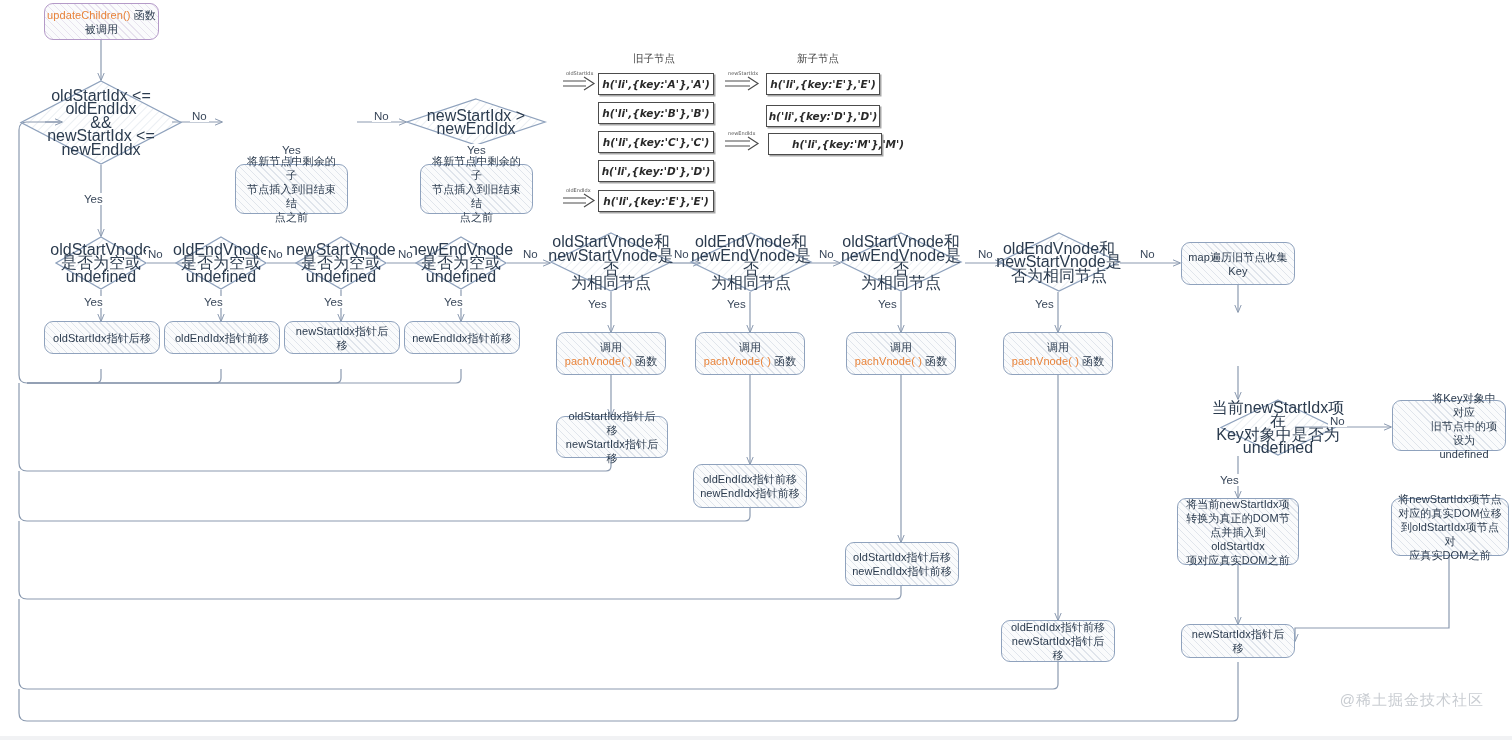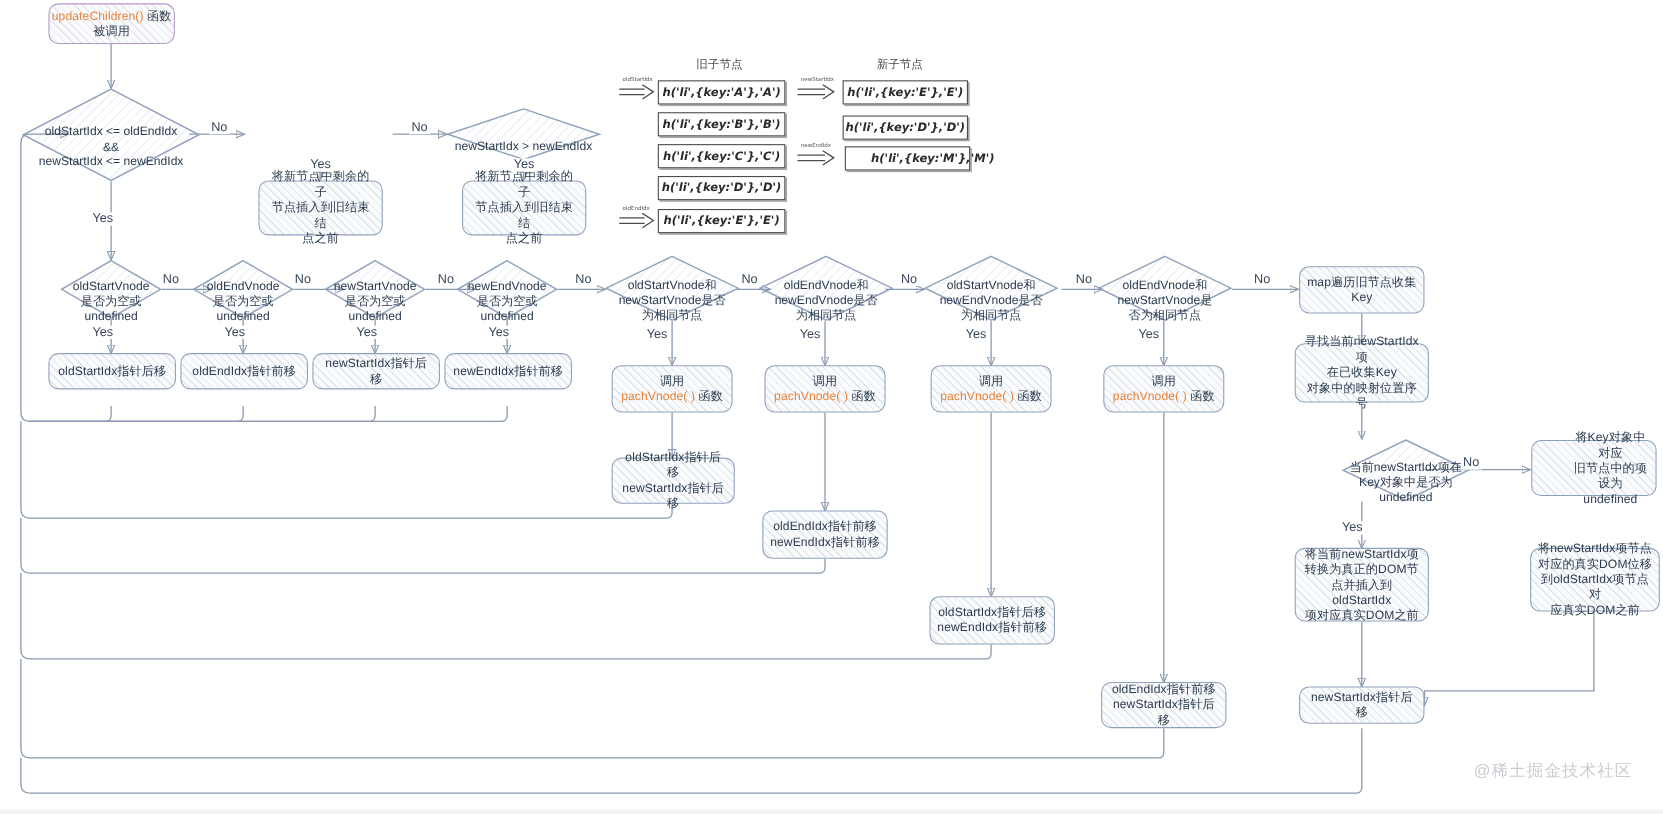--- a/index.html
+++ b/index.html
@@ -31,23 +31,23 @@
     background-image:repeating-linear-gradient(45deg,
         rgba(150,120,180,.18) 0px, rgba(150,120,180,.18) 1px,
         rgba(255,255,255,0) 1px, rgba(255,255,255,0) 5px);
   }
   .accent{color:#e8833a;}
 
   
   .dia{position:absolute;z-index:3;}
   .dia svg{position:absolute;left:0;top:0;overflow:visible;}
   .dia .dlabel{
-    position:absolute;left:0;top:12px;width:100%;height:100%;
+    position:absolute;left:0;top:0;width:100%;height:100%;
     display:flex;align-items:center;justify-content:center;
-    text-align:center;color:#2b3b4e;font-size:11px;line-height:13.5px;
+    text-align:center;color:#2b3b4e;font-size:16px;line-height:13.5px;
     padding:0 1px;box-sizing:border-box;
   }
 
   
   .elabel{
     position:absolute;z-index:4;color:#39475a;font-size:11.5px;
     background:#fff;padding:0 2px;white-space:nowrap;
   }
 
   
@@ -278,23 +278,20 @@
   <div class="node proc" style="left:693px;top:464px;width:114px;height:44px;white-space:pre-line;">oldEndIdx指针前移
 newEndIdx指针前移</div>
   <div class="node proc" style="left:845px;top:542px;width:114px;height:44px;white-space:pre-line;">oldStartIdx指针后移
 newEndIdx指针前移</div>
   <div class="node proc" style="left:1001px;top:620px;width:114px;height:42px;white-space:pre-line;">oldEndIdx指针前移
 newStartIdx指针后移</div>
 
   <div class="node proc" style="left:1181px;top:242px;width:114px;height:43px;white-space:pre-line;">map遍历旧节点收集
 Key</div>
 
-  <div class="node proc" style="left:1177px;top:312px;width:122px;height:54px;white-space:pre-line;">寻找当前newStartIdx项
-在已收集Key
-对象中的映射位置序号</div>
 
   <div class="dia" style="left:1180px;top:399px;width:116px;height:57px;margin-left:40px;">
     <svg width="116" height="57" viewBox="0 0 116 57">
         <polygon points="58,1 115,28.5 58,56 1,28.5" fill="url(#hx1)" stroke="#8fa2bd" stroke-width="1.3"></polygon>
       </svg>
     <div class="dlabel" style="white-space:pre-line;width:140px;left:-12px;">当前newStartIdx项在
 Key对象中是否为
 undefined</div>
   </div>
 

